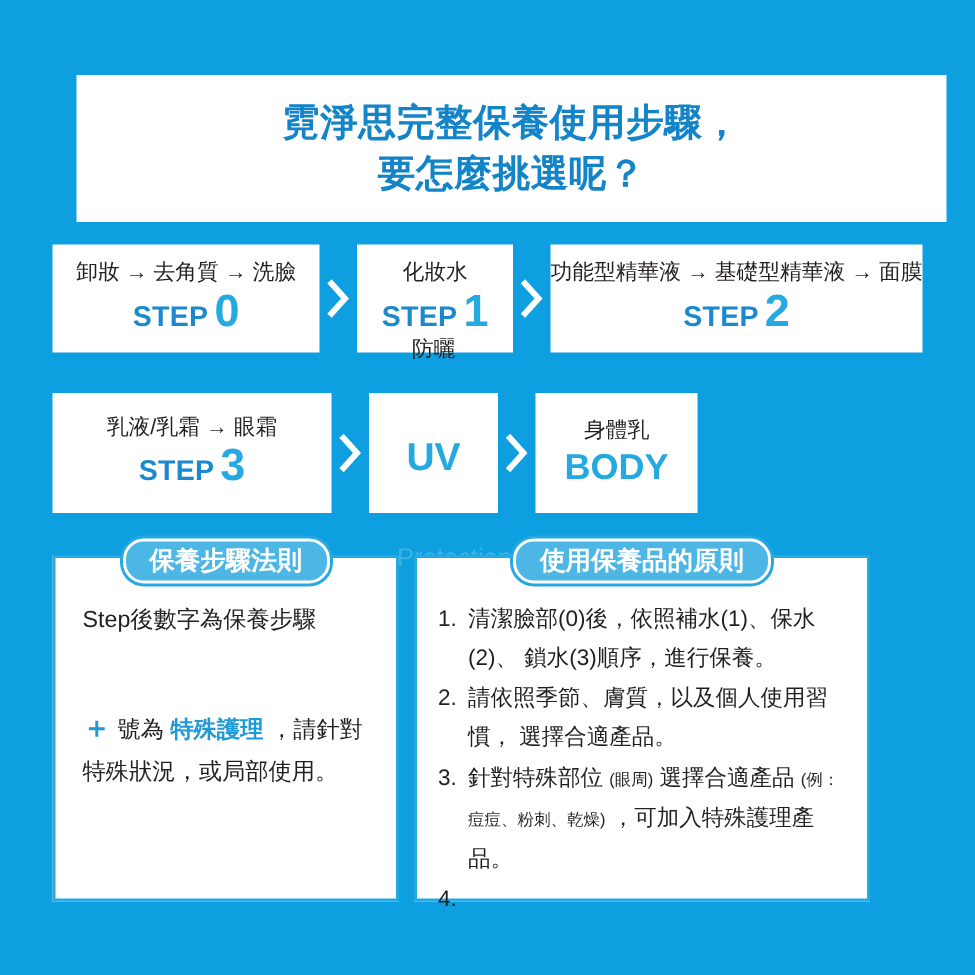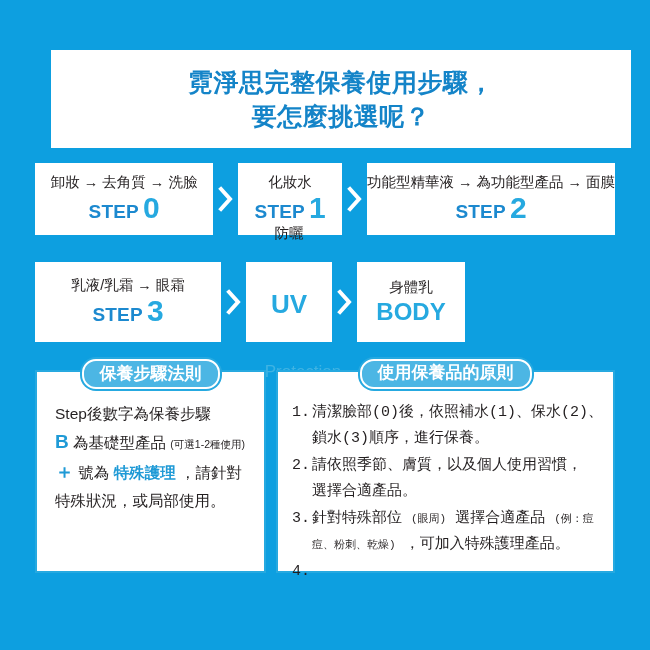--- a/index.html
+++ b/index.html
@@ -141,21 +141,21 @@
     gap: 10px;
   }
   .panel {
     position: relative;
     background: #ffffff;
     border: 2px solid #26a9e0;
     box-sizing: border-box;
     padding: 28px 10px 12px 14px;
   }
   .panel.left  { width: 231px; padding-left: 18px; }
-  .panel.right { width: 339px; font-family: Liberation Mono, monospace; }
+  .panel.right { width: 304px; }
   .panel-title {
     position: absolute;
     top: -13px;
     left: 50%;
     transform: translateX(-50%);
     background: #4cb6e4;
     border: 2px solid #ffffff;
     border-radius: 14px;
     color: #ffffff;
     font-weight: bold;
@@ -171,21 +171,21 @@
     list-style: none;
     margin: 0;
     padding: 0;
     color: #231f20;
   }
   .rules li {
     font-size: 15.5px;
     line-height: 28px;
     white-space: nowrap;
   }
-  .rules li.wrap { white-space: normal; }
+  .rules li.wrap { white-space: normal; margin-top: 44px; }
   .code {
     color: #1f9ad6;
     font-weight: bold;
     font-size: 19px;
   }
   .note {
     font-size: 10.5px;
     color: #231f20;
   }
   .hl {
@@ -254,21 +254,21 @@
         </div>
       </div>
 
       <div class="chev">
         <svg width="16" height="26" viewBox="0 0 16 26" aria-hidden="true">
           <polyline points="3,3 12,13 3,23" fill="none" stroke="#ffffff" stroke-width="4" stroke-linecap="square"></polyline>
         </svg>
       </div>
 
       <div class="step-box r1 box-b2">
-        <div class="step-top">功能型精華液 → 為功能型產品 → 面膜</div>
+        <div class="step-top">功能型精華液 → 基礎型精華液 → 面膜</div>
         <div class="step-bottom">
           <span class="step-word">STEP</span>
           <span class="step-num">2</span>
         </div>
       </div>
     </div>
 
     <div class="step-row row2">
       <div class="step-box r2 box-b3">
         <div class="step-top">乳液/乳霜 → 眼霜</div>
@@ -304,25 +304,20 @@
   </div>
 
   <div class="panels">
 
     <div class="panel left">
       <div class="panel-title">保養步驟法則</div>
       <ul class="rules">
         <li>
           <span>Step後數字為保養步驟</span>
         </li>
-        <li>
-          <span class="code">B</span>
-          <span>為基礎型產品</span>
-          <span class="note">(可選1-2種使用)</span>
-        </li>
         <li class="wrap">
           <span class="code">＋</span>
           <span>號為</span>
           <span class="hl">特殊護理</span>
           <span>，請針對</span>
           <span>特殊狀況，或局部使用。</span>
         </li>
       </ul>
     </div>
 

